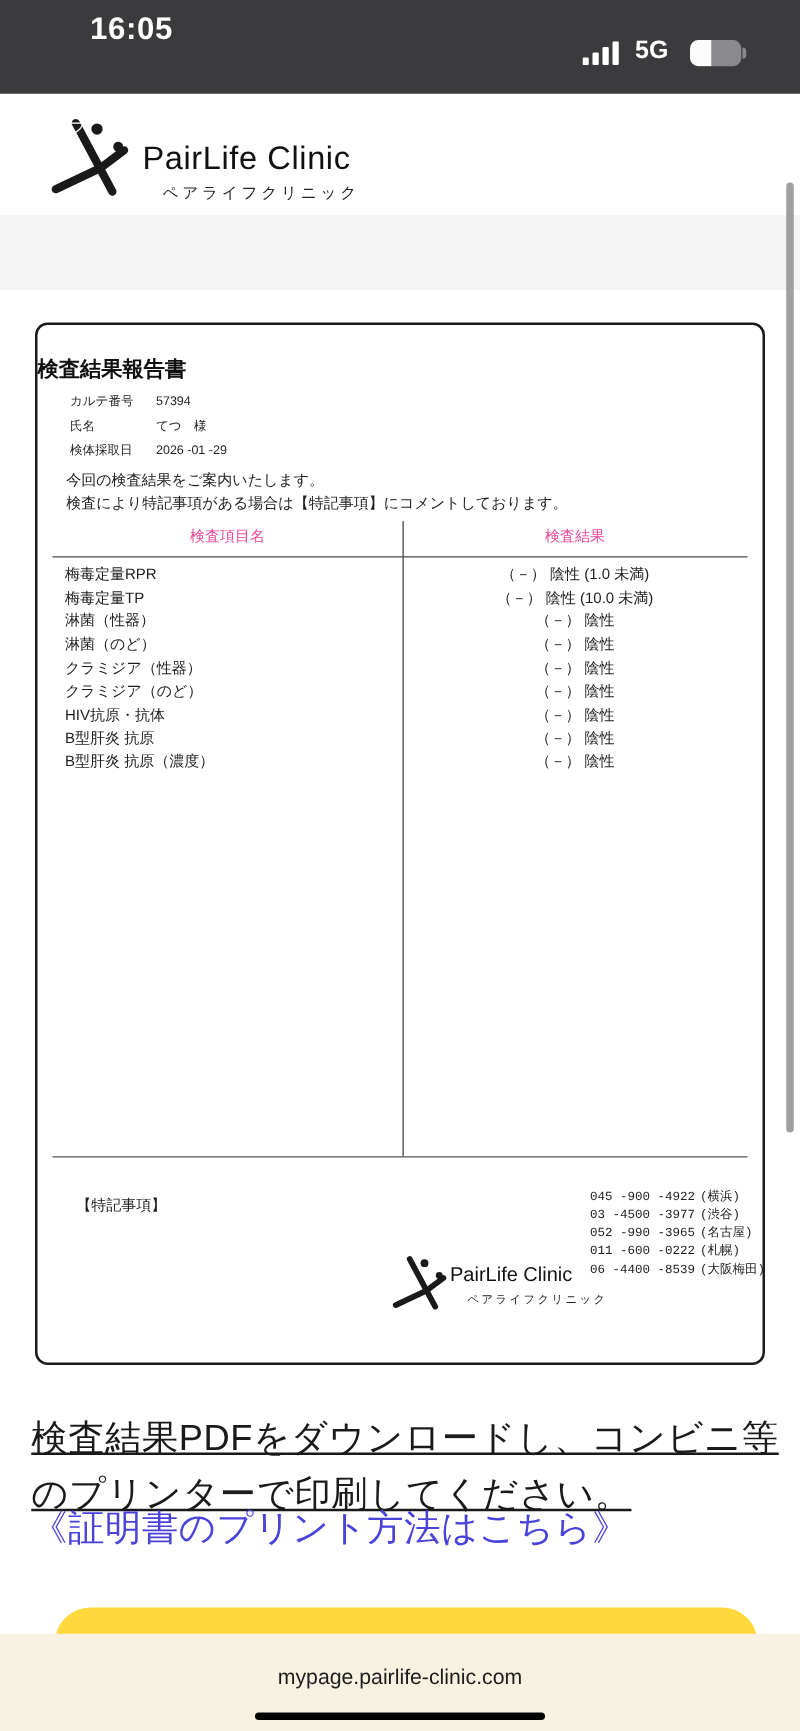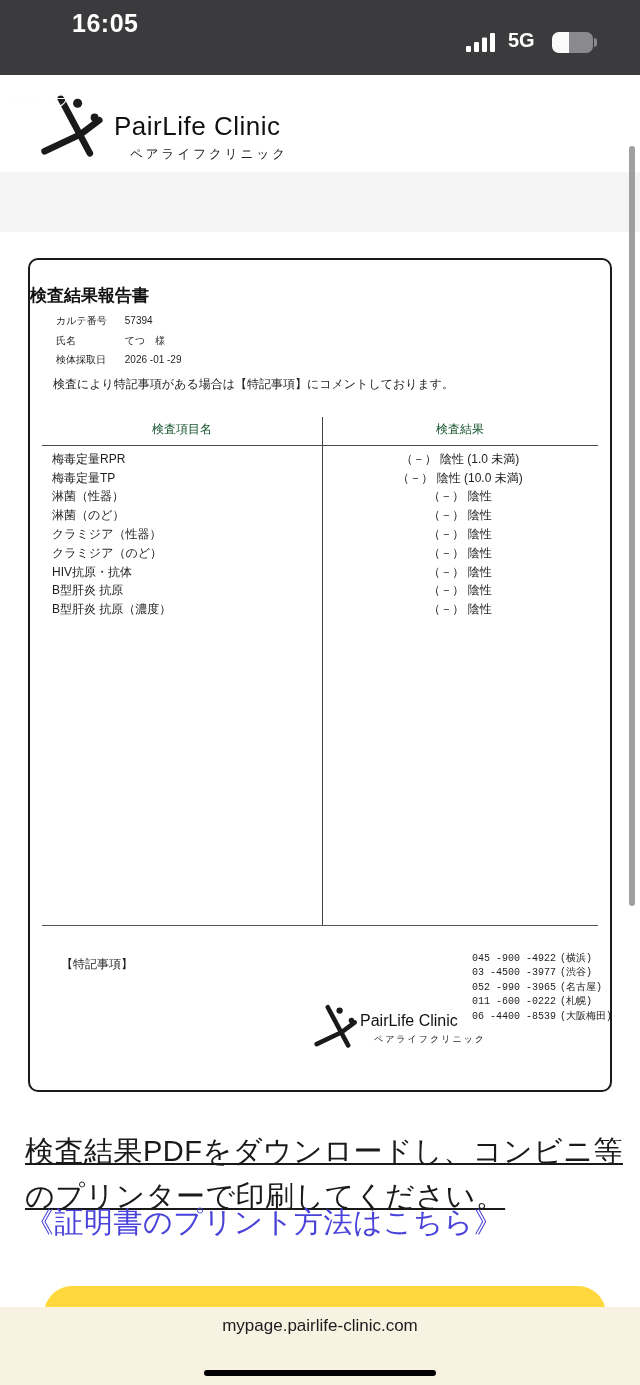--- a/index.html
+++ b/index.html
@@ -41,21 +41,21 @@
   .rc-title{left:0;top:24px;width:100%;text-align:left;font-size:17px;font-weight:bold;color:#111;}
   .field-row{left:26px;height:15px;font-size:10px;white-space:nowrap;}
   .f-label{display:inline-block;width:66px;}
   .f-value{display:inline-block;}
   .field-row{top:auto;}
   .fr0{top:54px;} .fr1{top:74px;} .fr2{top:93px;}
   .intro{left:23px;top:116px;font-size:12px;line-height:17.5px;white-space:nowrap;color:#222;}
 
   .table-zone{left:12px;top:157px;width:556px;height:508px;border-bottom:1px solid #555;}
   .tz-divider{position:absolute;left:280px;top:0;width:1px;height:100%;background:#3f3f3f;}
-  .tz-header{position:absolute;left:0;top:4px;width:100%;height:18px;display:flex;font-size:12px;color:#14532d;}
+  .tz-header{position:absolute;left:0;top:4px;width:100%;height:18px;display:flex;font-size:12px;color:#ec4899;}
   .tz-h-left{width:280px;text-align:center;}
   .tz-h-right{width:276px;text-align:center;}
   .tz-underline{position:absolute;left:0;top:28px;width:100%;border-bottom:1px solid #4a4a4a;}
   .tz-rows{position:absolute;left:0;top:33px;width:100%;}
   .t-row{display:flex;height:18.8px;align-items:center;font-size:12px;color:#1d1d1d;}
   .t-item{width:280px;padding-left:10px;box-sizing:border-box;white-space:nowrap;}
   .t-result{width:276px;text-align:center;white-space:nowrap;}
 
   .notes-label{left:31px;top:696px;font-size:12px;color:#1d1d1d;}
 
@@ -71,21 +71,21 @@
   
   .download-text{left:25px;top:1129px;width:608px;font-size:29px;line-height:45px;color:#1a1a1a;
     letter-spacing:.5px;text-decoration:underline;}
   .print-link{left:25px;top:1203px;font-size:29px;color:#4a43d9;white-space:nowrap;letter-spacing:.5px;
     text-decoration:none;cursor:pointer;}
 
   .yellow-button{left:44px;top:1286px;width:562px;height:99px;background:#ffd83d;border-radius:28px 28px 0 0;z-index:1;border:none;}
 
   
   .browser-bar{left:0;top:1307px;width:640px;height:78px;background:#f7f2e1;z-index:4;}
-  .bb-url{margin-top:9px;text-align:center;font-size:17px;color:#1c1c1e;}
+  .bb-url{margin-top:25px;text-align:center;font-size:17px;color:#1c1c1e;}
   .home-indicator{position:absolute;left:204px;bottom:9px;width:232px;height:6px;border-radius:3px;background:#000;}
 </style>
 </head>
 <body>
 
 <div class="abs status-bar">
   <div class="abs sb-time">16:05</div>
   <div class="abs sb-back"><span class="tri">◀</span><span>カメラ</span></div>
   <svg class="abs sb-signal" viewBox="0 0 34 19">
     <rect x="0" y="13" width="5" height="6" rx="1" fill="#fff"></rect>
@@ -128,20 +128,21 @@
   <div class="abs field-row fr1">
     <span class="f-label">氏名</span>
     <span class="f-value">てつ　様</span>
   </div>
   <div class="abs field-row fr2">
     <span class="f-label">検体採取日</span>
     <span class="f-value">2026 -01 -29</span>
   </div>
 
   <div class="abs intro">
+    <div>今回の検査結果をご案内いたします。</div>
     <div>検査により特記事項がある場合は【特記事項】にコメントしております。</div>
   </div>
 
   <div class="abs table-zone">
     <div class="tz-divider"></div>
     <div class="tz-header">
       <div class="tz-h-left">検査項目名</div>
       <div class="tz-h-right">検査結果</div>
     </div>
     <div class="tz-underline"></div>

